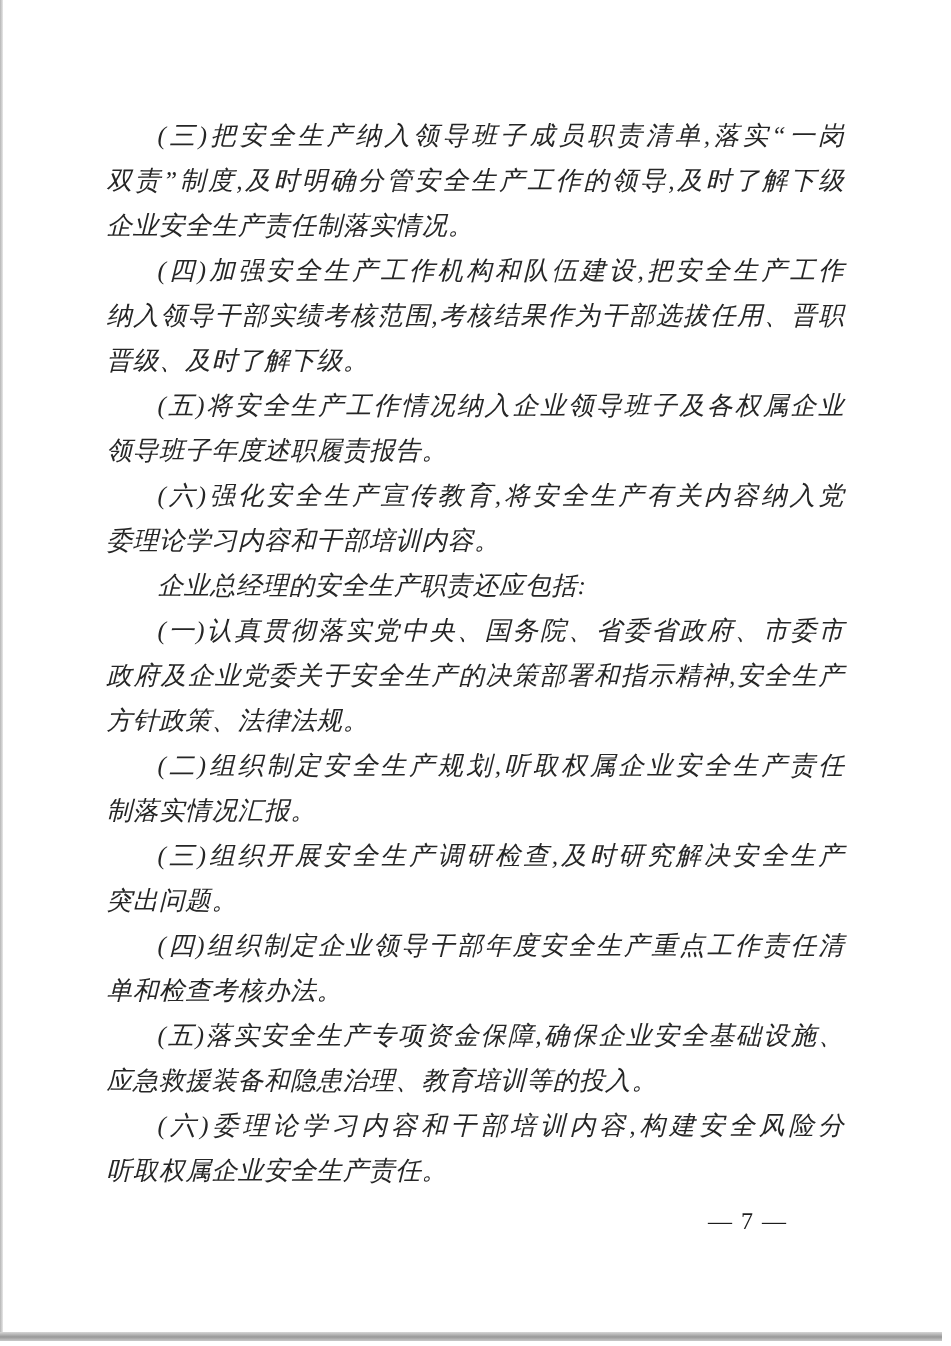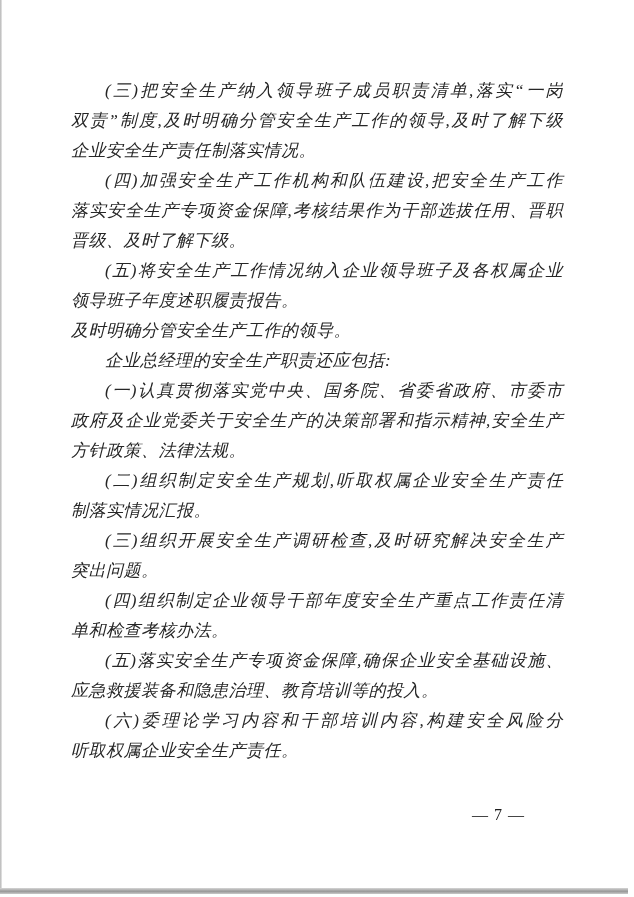--- a/index.html
+++ b/index.html
@@ -72,25 +72,26 @@
 </head>
 <body>
 
 <div class="page">
   <div class="left-edge"></div>
   <div class="content">
       <div class="line indent">(三)把安全生产纳入领导班子成员职责清单,落实“一岗</div>
       <div class="line">双责”制度,及时明确分管安全生产工作的领导,及时了解下级</div>
       <div class="line end">企业安全生产责任制落实情况。</div>
       <div class="line indent">(四)加强安全生产工作机构和队伍建设,把安全生产工作</div>
-      <div class="line">落实安全生产专项资金保障,考核结果作为干部选拔任用、晋职</div>
+      <div class="line">纳入领导干部实绩考核范围,考核结果作为干部选拔任用、晋职</div>
       <div class="line end">晋级、及时了解下级。</div>
       <div class="line indent">(五)将安全生产工作情况纳入企业领导班子及各权属企业</div>
       <div class="line end">领导班子年度述职履责报告。</div>
-      <div class="line end">及时明确分管安全生产工作的领导。</div>
+      <div class="line indent">(六)强化安全生产宣传教育,将安全生产有关内容纳入党</div>
+      <div class="line end">委理论学习内容和干部培训内容。</div>
       <div class="line indent end">企业总经理的安全生产职责还应包括:</div>
       <div class="line indent">(一)认真贯彻落实党中央、国务院、省委省政府、市委市</div>
       <div class="line">政府及企业党委关于安全生产的决策部署和指示精神,安全生产</div>
       <div class="line end">方针政策、法律法规。</div>
       <div class="line indent">(二)组织制定安全生产规划,听取权属企业安全生产责任</div>
       <div class="line end">制落实情况汇报。</div>
       <div class="line indent">(三)组织开展安全生产调研检查,及时研究解决安全生产</div>
       <div class="line end">突出问题。</div>
       <div class="line indent">(四)组织制定企业领导干部年度安全生产重点工作责任清</div>
       <div class="line end">单和检查考核办法。</div>

